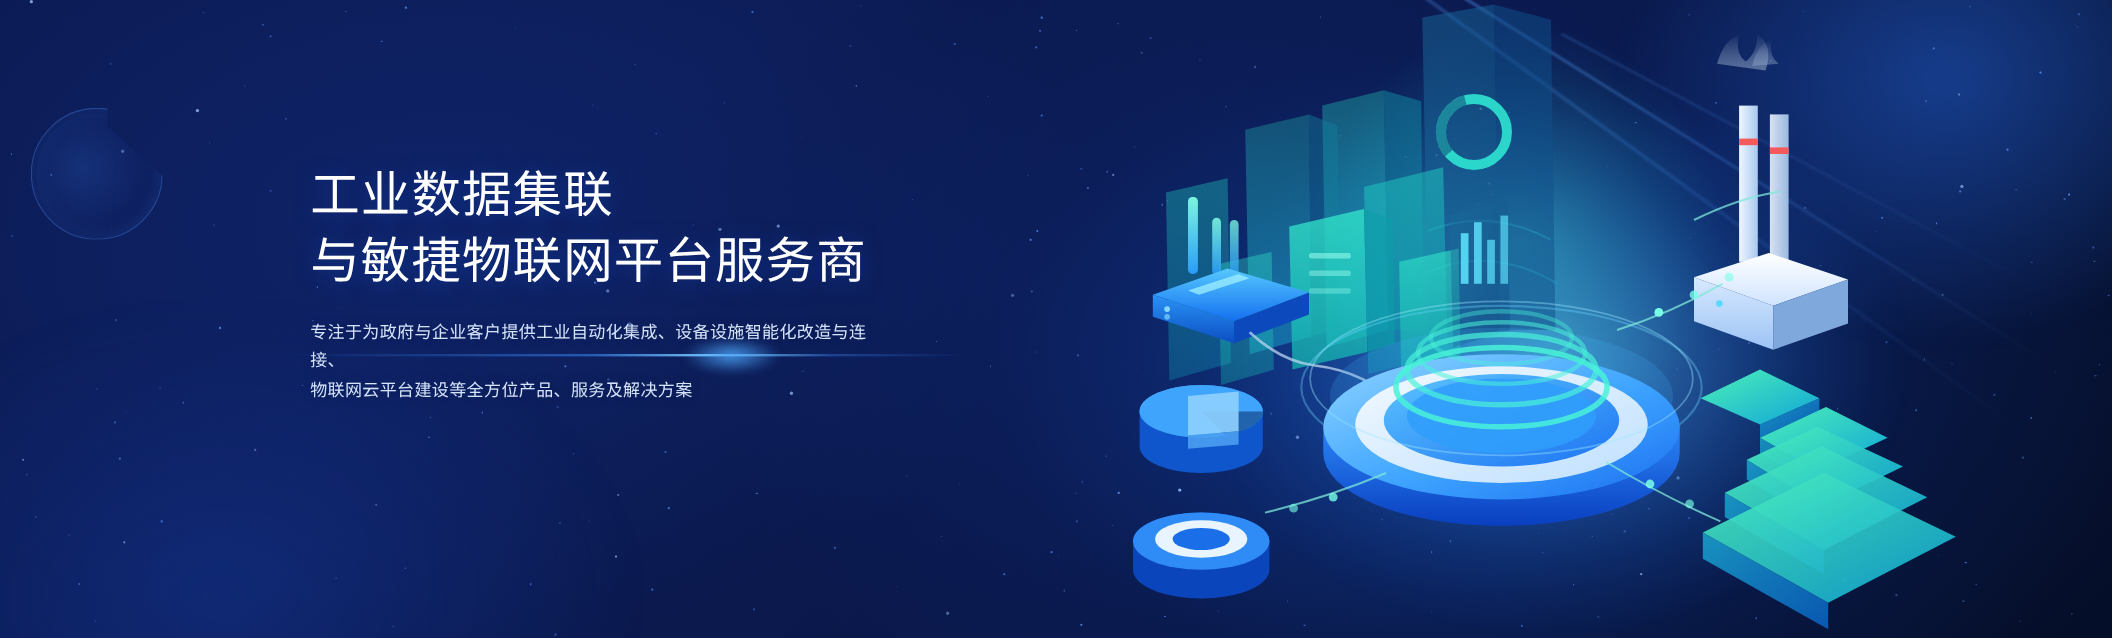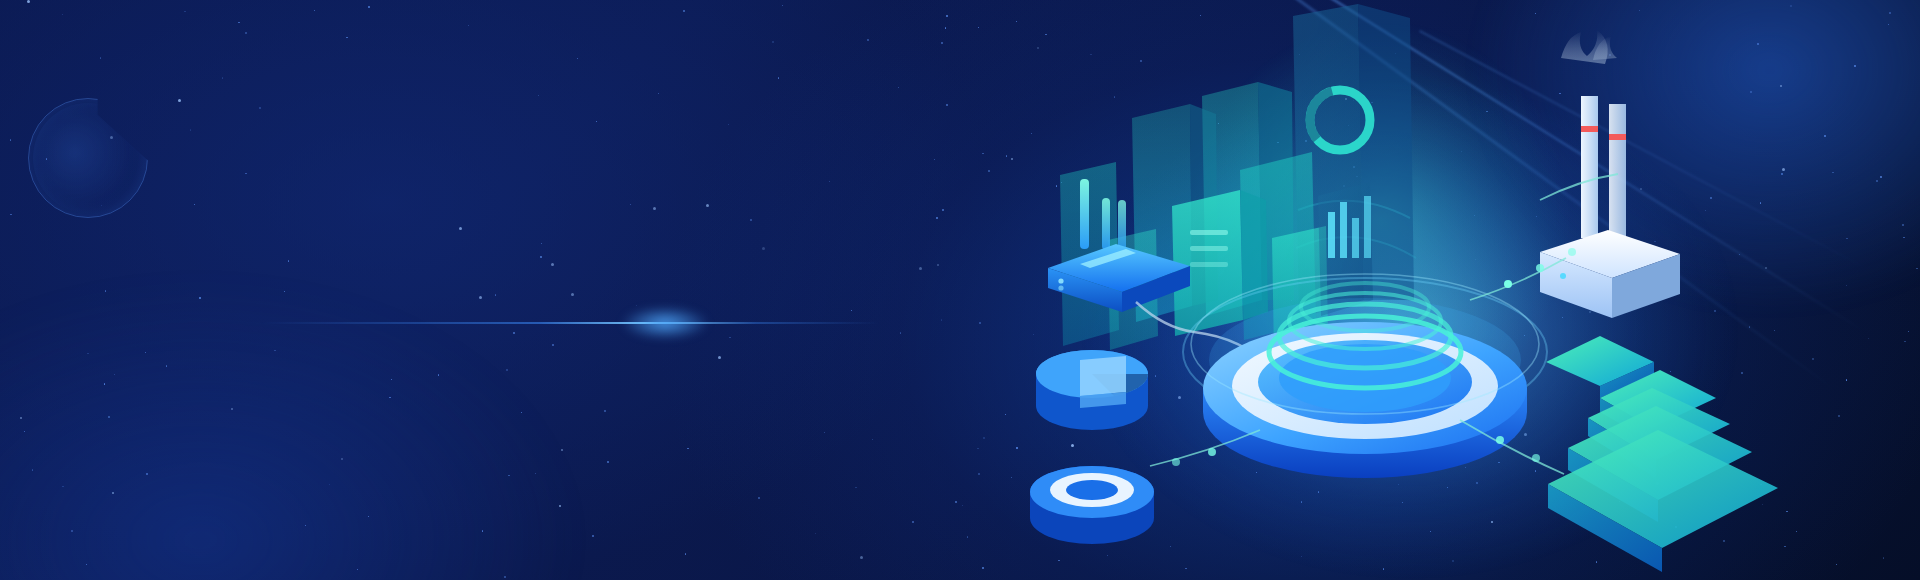--- a/index.html
+++ b/index.html
@@ -587,14 +587,24 @@
         <circle cx="600" cy="268" r="4" fill="#79ffe6" opacity=".8"></circle>
         <circle cx="632" cy="252" r="4" fill="#79ffe6" opacity=".6"></circle>
         <circle cx="560" cy="440" r="4" fill="#79ffe6" opacity=".85"></circle>
         <circle cx="596" cy="458" r="4" fill="#79ffe6" opacity=".65"></circle>
         <circle cx="272" cy="452" r="4" fill="#79ffe6" opacity=".8"></circle>
         <circle cx="236" cy="462" r="4" fill="#79ffe6" opacity=".6"></circle>
       </g>
     </svg>
   </div>
 
+  <div class="copy">
+    <div class="headline">
+      <div>工业数据集联</div>
+      <div>与敏捷物联网平台服务商</div>
+    </div>
+    <div class="subcopy">
+      <div>专注于为政府与企业客户提供工业自动化集成、设备设施智能化改造与连接、</div>
+      <div>物联网云平台建设等全方位产品、服务及解决方案</div>
+    </div>
+  </div>
 
 </div>
 
 </body></html>

